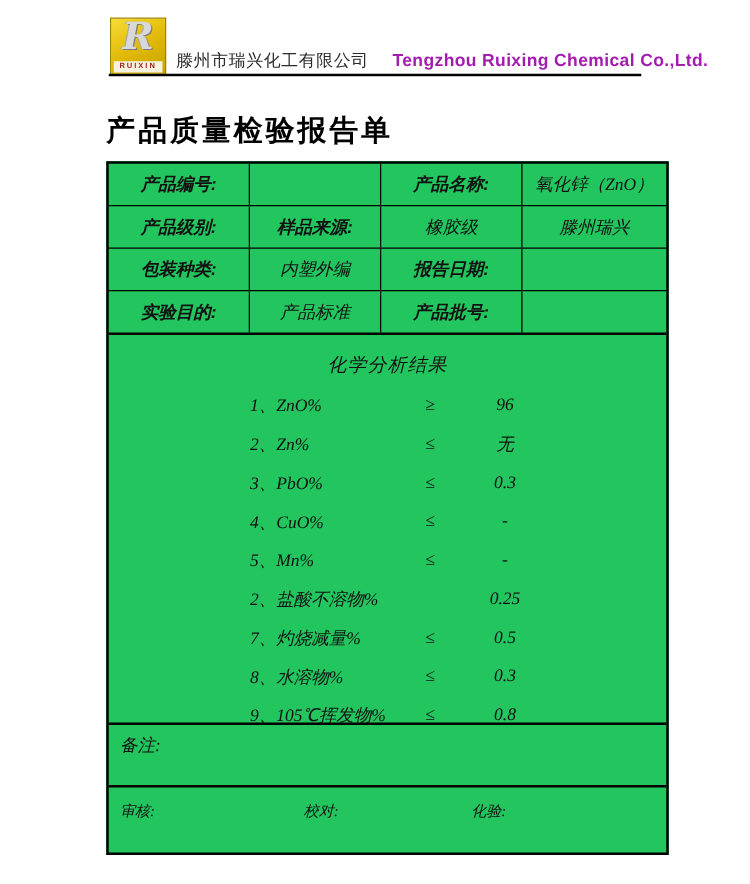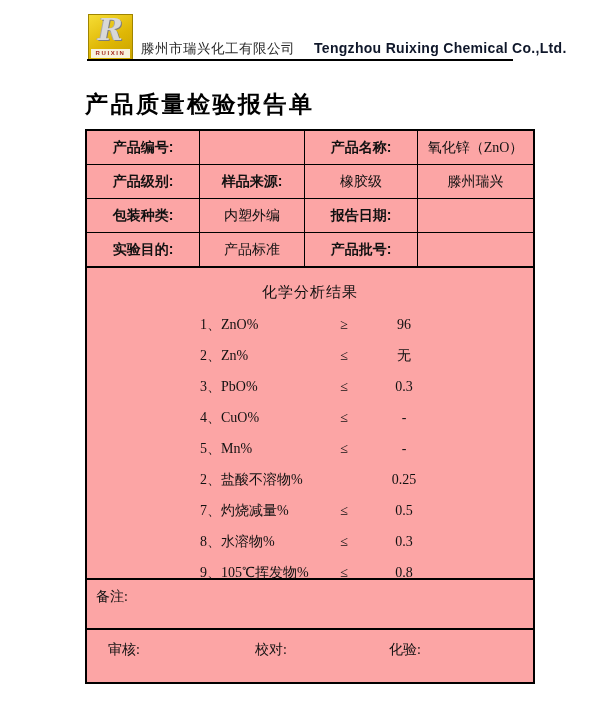--- a/index.html
+++ b/index.html
@@ -25,33 +25,33 @@
   .logo-brand {
     position: absolute; bottom: 1px; left: 2px; right: 2px; height: 9px;
     background: #f8f3df; color: #a3261d; font-size: 6px; font-weight: bold;
     letter-spacing: 1.6px; text-align: center; line-height: 9px;
   }
   .company {
     position: absolute; left: 141px; top: 40px; white-space: nowrap;
     display: flex; align-items: baseline; gap: 19px;
   }
   .company .cn { font-family: "Liberation Serif", serif; font-size: 13.5px; letter-spacing: 0.5px; color: #2a2a2a; }
-  .company .en { font-size: 14px; font-weight: bold; letter-spacing: 0.3px; color: #0f172a; }
+  .company .en { font-size: 14px; font-weight: bold; letter-spacing: 0.3px; color: #a21caf; }
   .rule { position: absolute; left: 87px; top: 59px; width: 426px; height: 2px; background: #000; }
 
   
   .title {
     position: absolute; left: 85px; top: 89px; width: 450px; text-align: left;
     font-size: 23px; font-weight: bold; letter-spacing: 2.5px; color: #000;
   }
 
   
   .table {
     position: absolute; left: 85px; top: 129px; width: 450px; height: 555px;
-    border: 2px solid #000; background: #fca5a5;
+    border: 2px solid #000; background: #22c55e; font-style: italic;
   }
   .info-row { display: grid; grid-template-columns: 113px 105px 113px auto; height: 34px; border-bottom: 1px solid #000; }
   .info-row.last { height: 35px; border-bottom: 2px solid #000; }
   .cell { display: flex; align-items: center; justify-content: center; font-size: 14px; overflow: hidden; white-space: nowrap; }
   .cell.lab { font-weight: bold; }
   .cell.val { font-family: "Liberation Serif", serif; }
   .cell.rb { border-right: 1px solid #000; }
 
   .analysis { height: 312px; border-bottom: 2px solid #000; }
   .analysis-heading {
@@ -65,21 +65,21 @@
     font-family: "Liberation Serif", serif; font-size: 14px;
   }
   .analysis-item .name { grid-column: 2; white-space: nowrap; }
   .analysis-item .op   { text-align: center; }
   .analysis-item .valn { text-align: center; }
 
   .remarks {
     height: 50px; border-bottom: 2px solid #000;
     padding: 8px 0 12px 9px; font-family: "Liberation Serif", serif; font-size: 14px;
   }
-  .signoff { position: relative; height: 52px; font-family: "Liberation Serif", serif; font-size: 14px; margin-left: 12px; }
+  .signoff { position: relative; height: 52px; font-family: "Liberation Serif", serif; font-size: 12px; }
   .signoff .s1 { position: absolute; left: 9px;   top: 11px; }
   .signoff .s2 { position: absolute; left: 156px; top: 11px; }
   .signoff .s3 { position: absolute; left: 290px; top: 11px; }
 </style>
 </head>
 <body>
 
 <div class="page">
 
   <div class="logo">

